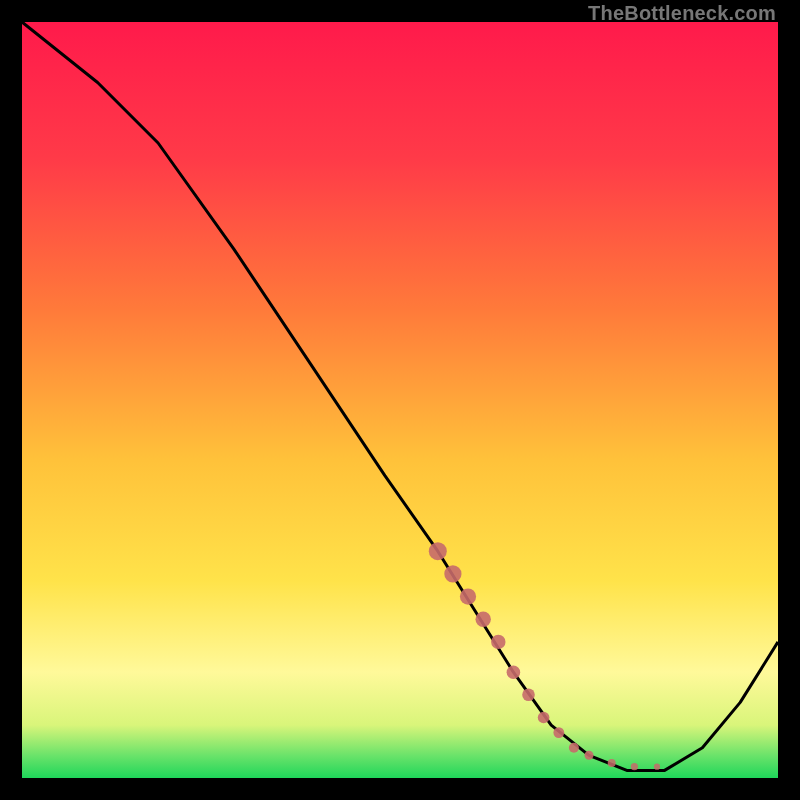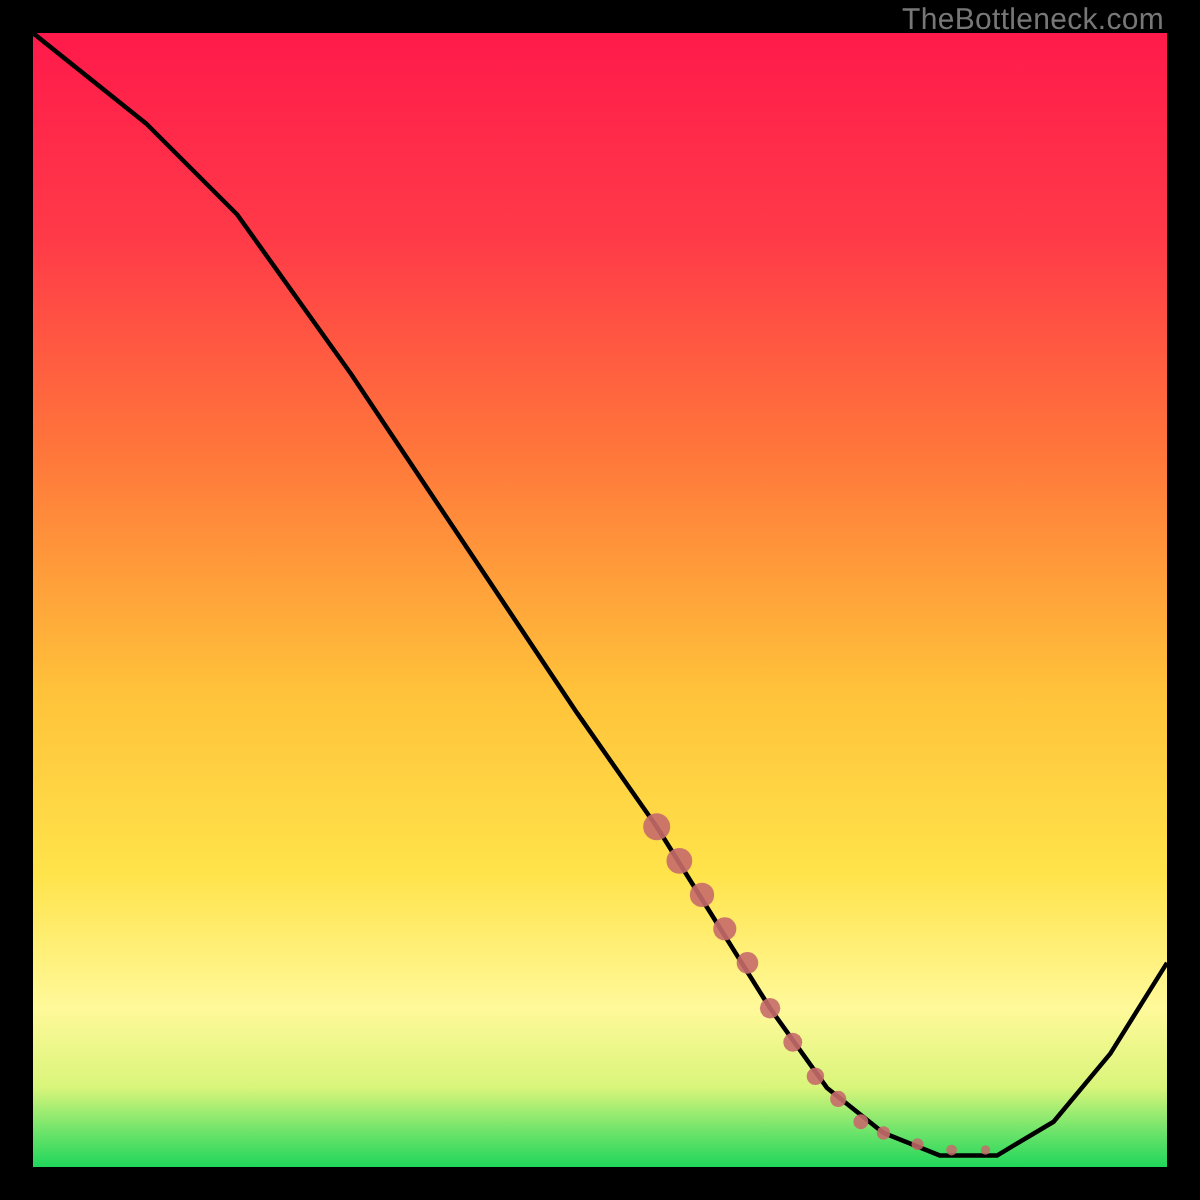--- a/index.html
+++ b/index.html
@@ -25,21 +25,21 @@
     top: 0;
     width: 756px;
     height: 756px;
   }
   .watermark {
     position: absolute;
     top: 2px;
     right: 24px;
     color: #777;
     font-size: 20px;
-    font-weight: 400;
+    font-weight: 700;
     letter-spacing: 0.2px;
   }
 </style>
 </head>
 <body>
 
 <div class="frame">
   <svg class="plot" viewBox="0 0 756 756">
     <defs>
       <linearGradient id="bg-grad" x1="0" y1="0" x2="0" y2="1">

